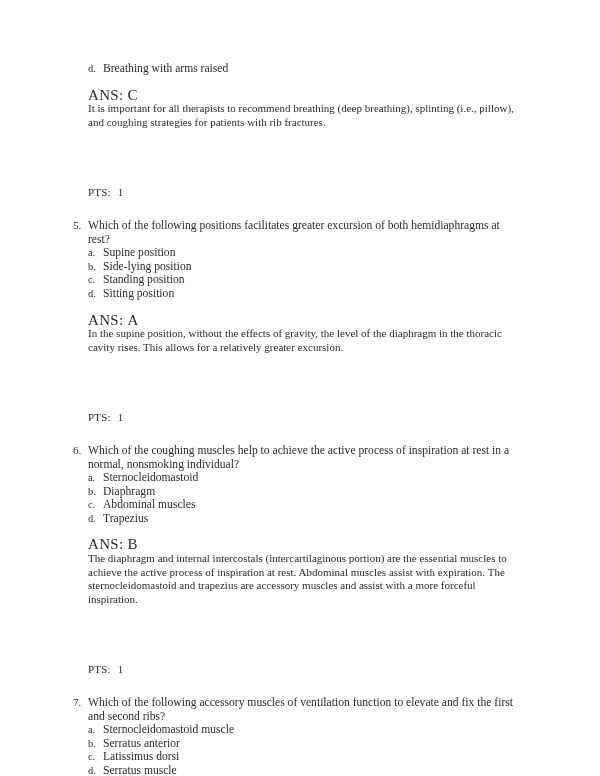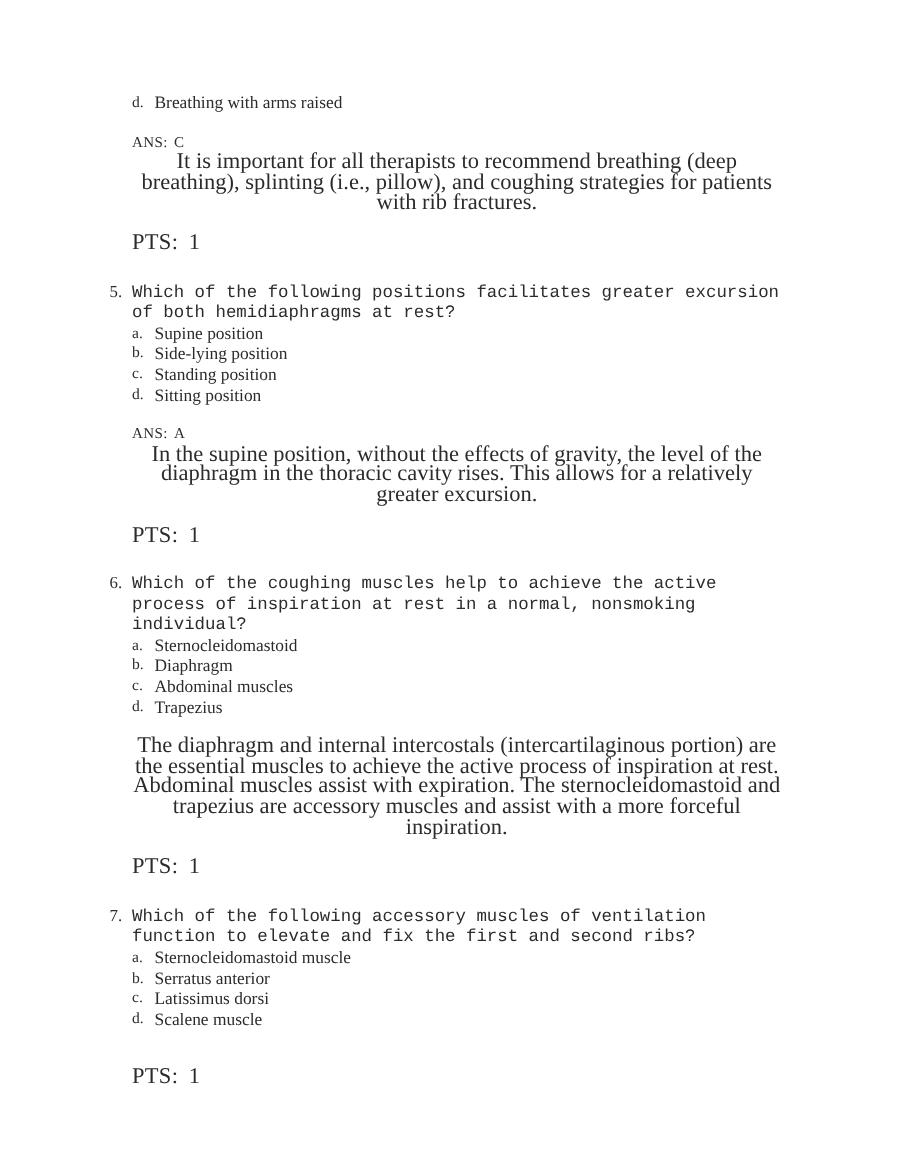--- a/index.html
+++ b/index.html
@@ -34,21 +34,21 @@
     text-align: left;
   }
   .question .qnum {
     position: absolute;
     left: 0;
     top: 0;
     width: 13px;
     text-align: left;
     font-size: 11.2px;
   }
-  .qtext { display: block; font-family: Liberation Mono, monospace; }
+  .qtext { display: block; }
 
   
   .options {
     margin: 0;
     padding: 0;
     list-style: none;
   }
   .option {
     position: relative;
     padding-left: 30px;
@@ -58,39 +58,40 @@
   .option .olet {
     position: absolute;
     left: 15px;
     top: 0;
     font-size: 10.4px;
   }
 
   
   .ansline {
     padding-left: 15px;
-    font-size: 10px;
+    font-size: 15px;
     line-height: 13.6px;
     letter-spacing: 0.1px;
   }
   .ansline .ans-label { letter-spacing: 0.3px; }
   .ansline .ans-val { padding-left: 4px; }
 
   .rationale {
     padding-left: 15px;
-    font-size: 15px;
+    font-size: 11px;
     line-height: 13.6px;
-    text-align: center;
+    text-align: left;
   }
 
   .ptsline {
     padding-left: 15px;
-    font-size: 15px;
+    font-size: 11px;
     line-height: 13.6px;
     letter-spacing: 0.2px;
+    margin-top: 44px;
   }
   .ptsline .pts-val { padding-left: 7px; }
 </style>
 </head>
 <body>
 
 <div class="page">
   <div class="content">
 
     <div class="option">
@@ -137,35 +138,36 @@
             <span class="qnum">6.</span>
             <span class="qtext">Which of the coughing muscles help to achieve the active process of inspiration at rest in a normal, nonsmoking individual?</span>
           </div>
           <ul class="options">
             <li class="option"><span class="olet">a.</span><span>Sternocleidomastoid</span></li>
             <li class="option"><span class="olet">b.</span><span>Diaphragm</span></li>
             <li class="option"><span class="olet">c.</span><span>Abdominal muscles</span></li>
             <li class="option"><span class="olet">d.</span><span>Trapezius</span></li>
           </ul>
           <div class="gap-md"></div>
+          <div class="ansline"><span class="ans-label">ANS:</span><span class="ans-val">B</span></div>
           <div class="rationale">The diaphragm and internal intercostals (intercartilaginous portion) are the essential muscles to achieve the active process of inspiration at rest. Abdominal muscles assist with expiration. The sternocleidomastoid and trapezius are accessory muscles and assist with a more forceful inspiration.</div>
           <div class="gap-md"></div>
           <div class="ptsline"><span>PTS:</span><span class="pts-val">1</span></div>
           <div class="gap-lg"></div>
         </div>
         <div>
           <div class="question">
             <span class="qnum">7.</span>
             <span class="qtext">Which of the following accessory muscles of ventilation function to elevate and fix the first and second ribs?</span>
           </div>
           <ul class="options">
             <li class="option"><span class="olet">a.</span><span>Sternocleidomastoid muscle</span></li>
             <li class="option"><span class="olet">b.</span><span>Serratus anterior</span></li>
             <li class="option"><span class="olet">c.</span><span>Latissimus dorsi</span></li>
-            <li class="option"><span class="olet">d.</span><span>Scalene muscle</span></li>
+            <li class="option"><span class="olet">d.</span><span>Serratus muscle</span></li>
           </ul>
           <div class="gap-md"></div>
           <div class="gap-md"></div>
           <div class="ptsline"><span>PTS:</span><span class="pts-val">1</span></div>
         </div>
       </div>
 
   </div>
 </div>
 

